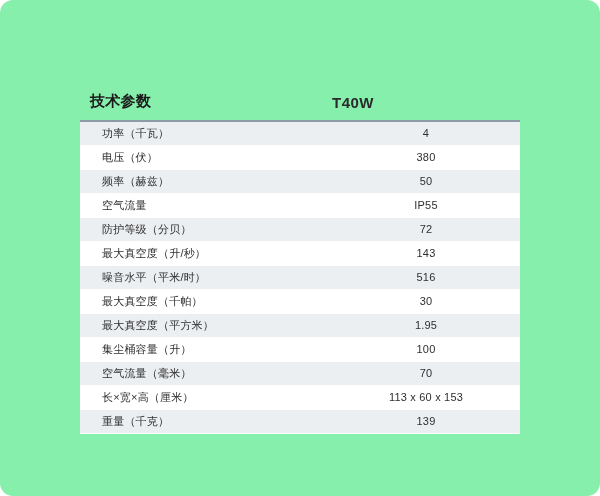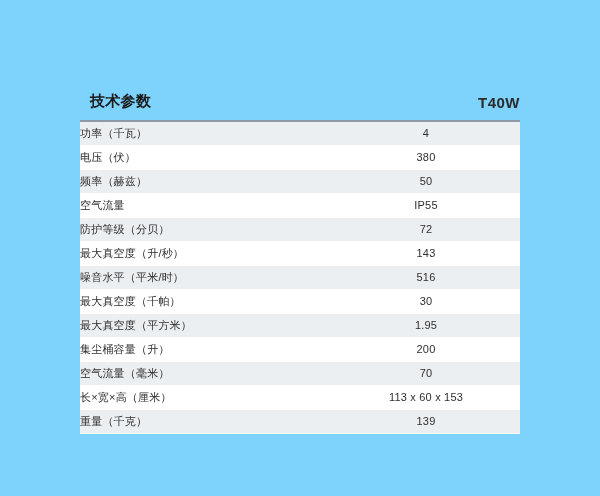--- a/index.html
+++ b/index.html
@@ -11,21 +11,22 @@
     height: 496px;
     background: #ffffff;
     font-family: "Liberation Sans", sans-serif;
     color: #231f20;
     overflow: hidden;
   }
   .page {
     position: relative;
     width: 600px;
     height: 496px;
-    background: #7dd3fc;
+    background: #86efac;
+    border-radius: 13px;
   }
   .spec-table {
     position: absolute;
     left: 80px;
     top: 92px;
     width: 440px;
     border-collapse: collapse;
     table-layout: fixed;
   }
   .spec-table col.c-label { width: 252px; }
@@ -37,21 +38,21 @@
     font-weight: bold;
     color: #1a1a1a;
     text-align: left;
     vertical-align: bottom;
     letter-spacing: 0.3px;
   }
   .spec-table thead th.head-label {
     padding-left: 10px;
   }
   .spec-table thead th.head-value {
-    text-align: right;
+    text-align: left;
     color: #2b2b2b;
     font-size: 15px;
     letter-spacing: 0.5px;
   }
   .spec-table thead tr {
     border-bottom: 2px solid #8e9aa6;
   }
 
   .spec-table tbody tr {
     height: 23px;
@@ -63,20 +64,21 @@
     background: #ffffff;
   }
   .spec-table tbody td {
     font-size: 11px;
     color: #2f2f2f;
     padding: 0;
     border-bottom: 1px solid #ffffff;
     line-height: 23px;
   }
   .spec-table tbody td.label {
+    padding-left: 22px;
     letter-spacing: 0.2px;
   }
   .spec-table tbody td.value {
     text-align: center;
     letter-spacing: 0.2px;
   }
 </style>
 </head>
 <body>
 
@@ -125,21 +127,21 @@
       <tr class="even">
         <td class="label">最大真空度（千帕）</td>
         <td class="value">30</td>
       </tr>
       <tr class="odd">
         <td class="label">最大真空度（平方米）</td>
         <td class="value">1.95</td>
       </tr>
       <tr class="even">
         <td class="label">集尘桶容量（升）</td>
-        <td class="value">200</td>
+        <td class="value">100</td>
       </tr>
       <tr class="odd">
         <td class="label">空气流量（毫米）</td>
         <td class="value">70</td>
       </tr>
       <tr class="even">
         <td class="label">长×宽×高（厘米）</td>
         <td class="value">113 x 60 x 153</td>
       </tr>
       <tr class="odd">

